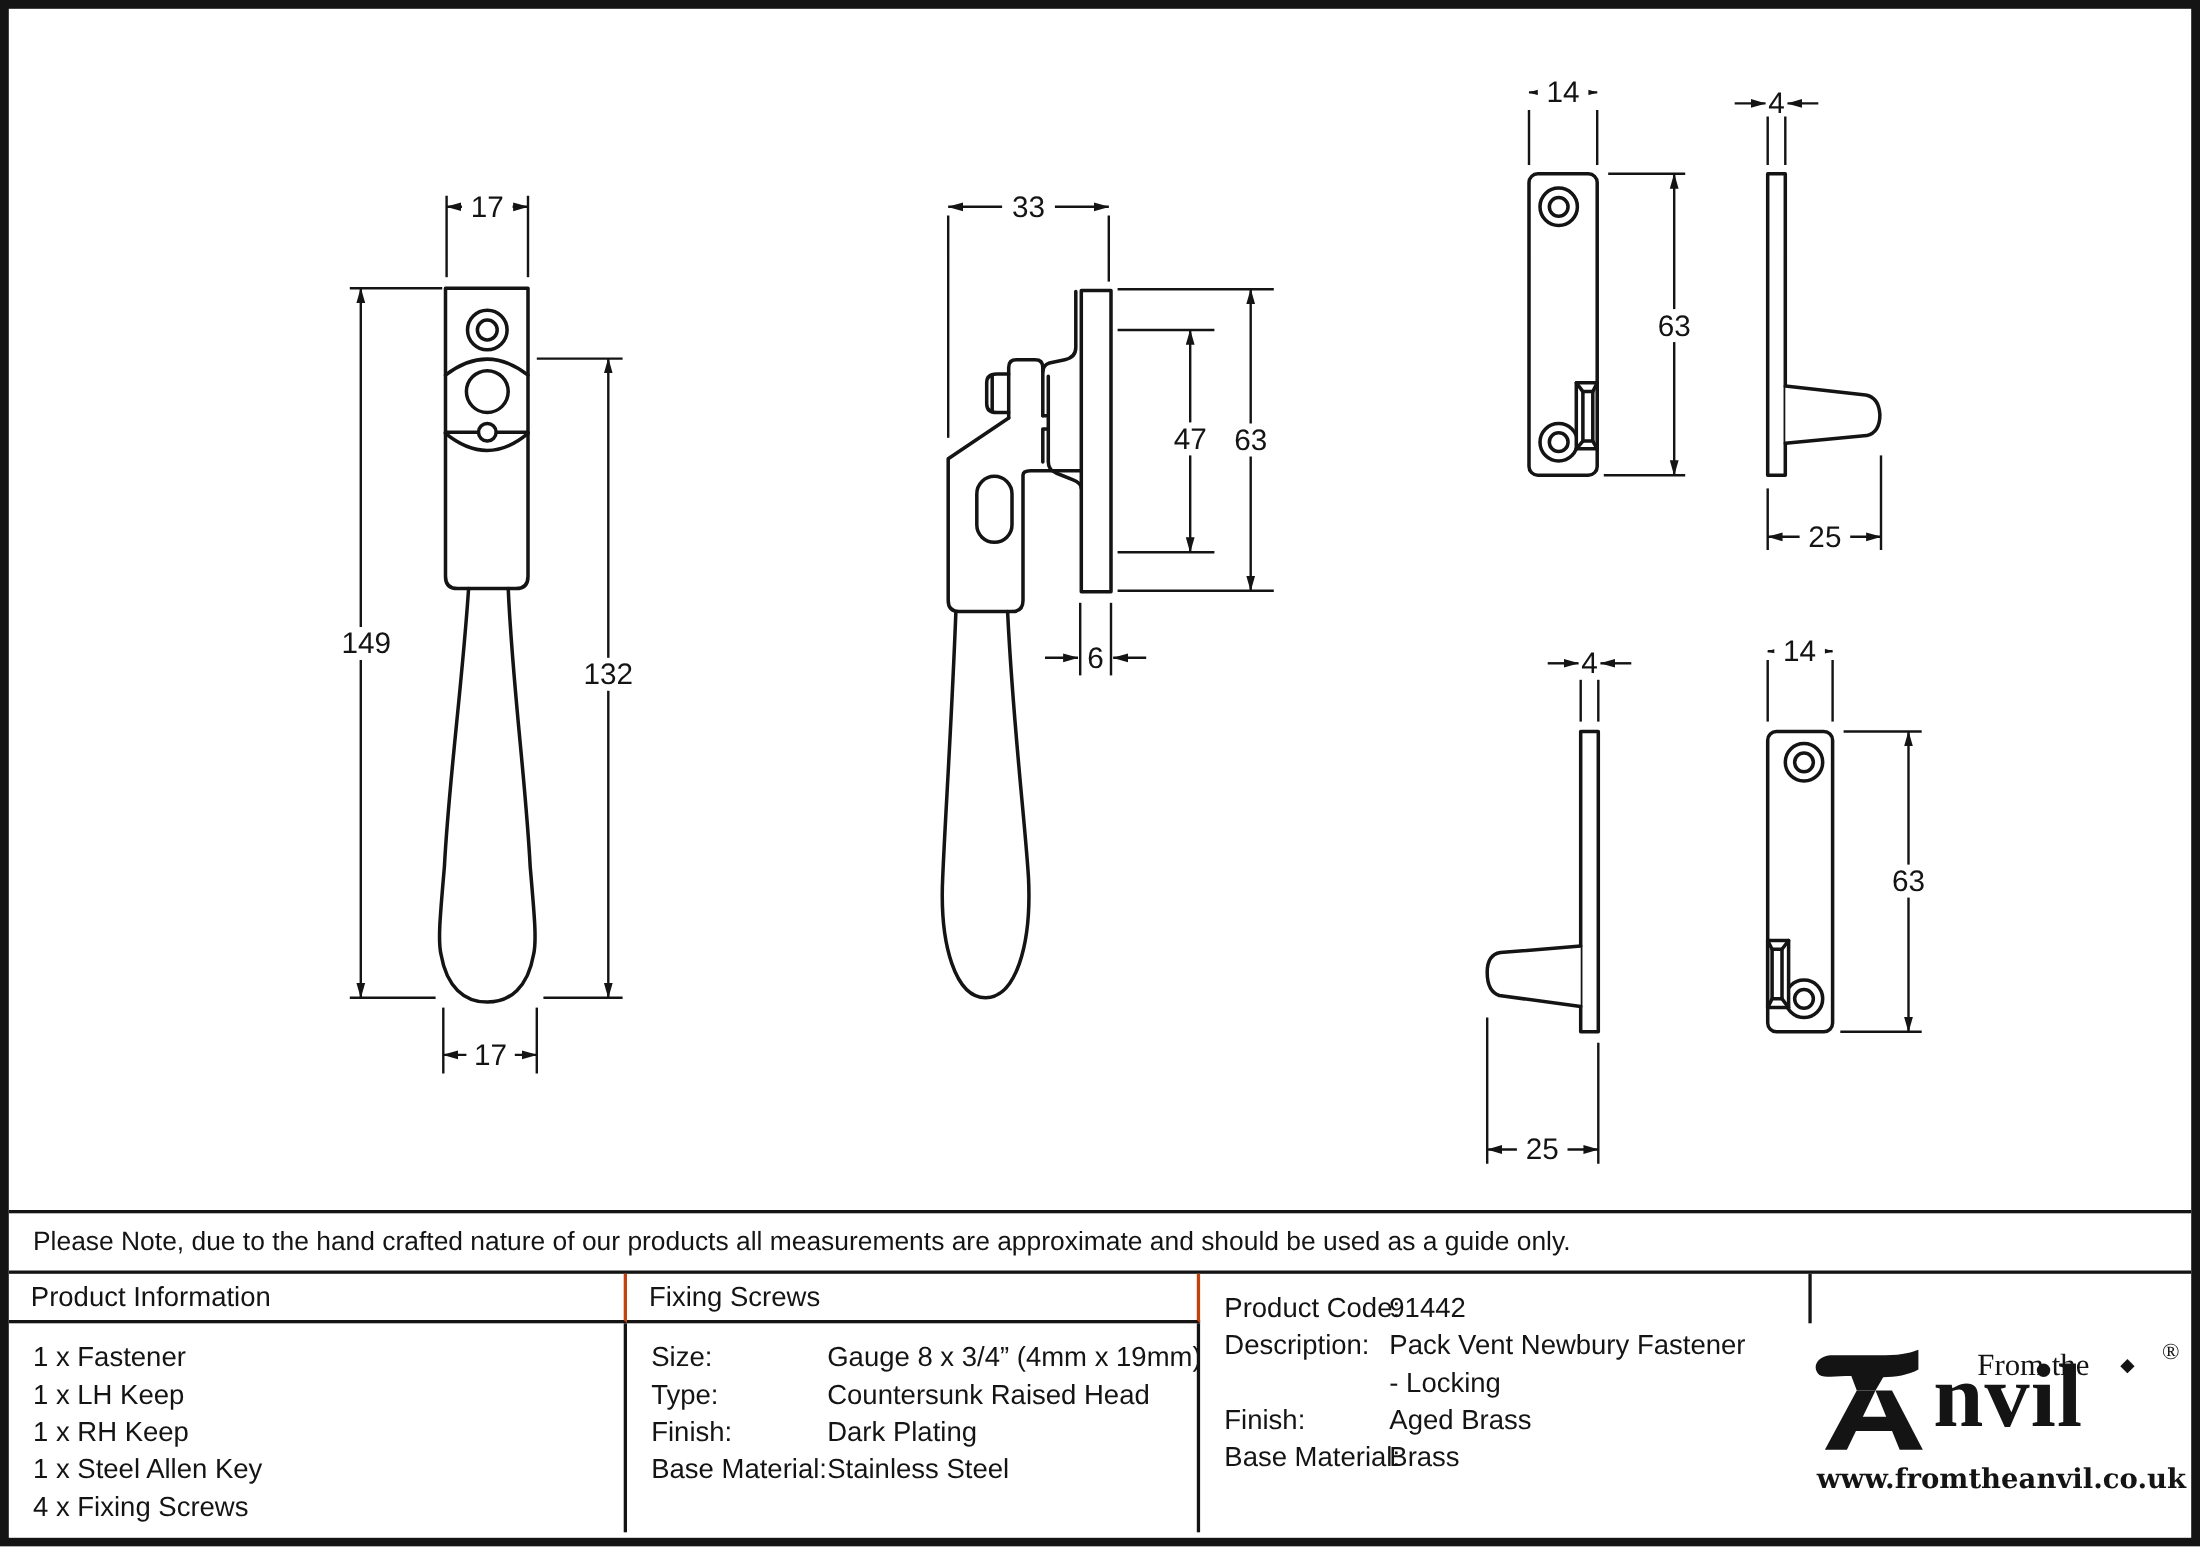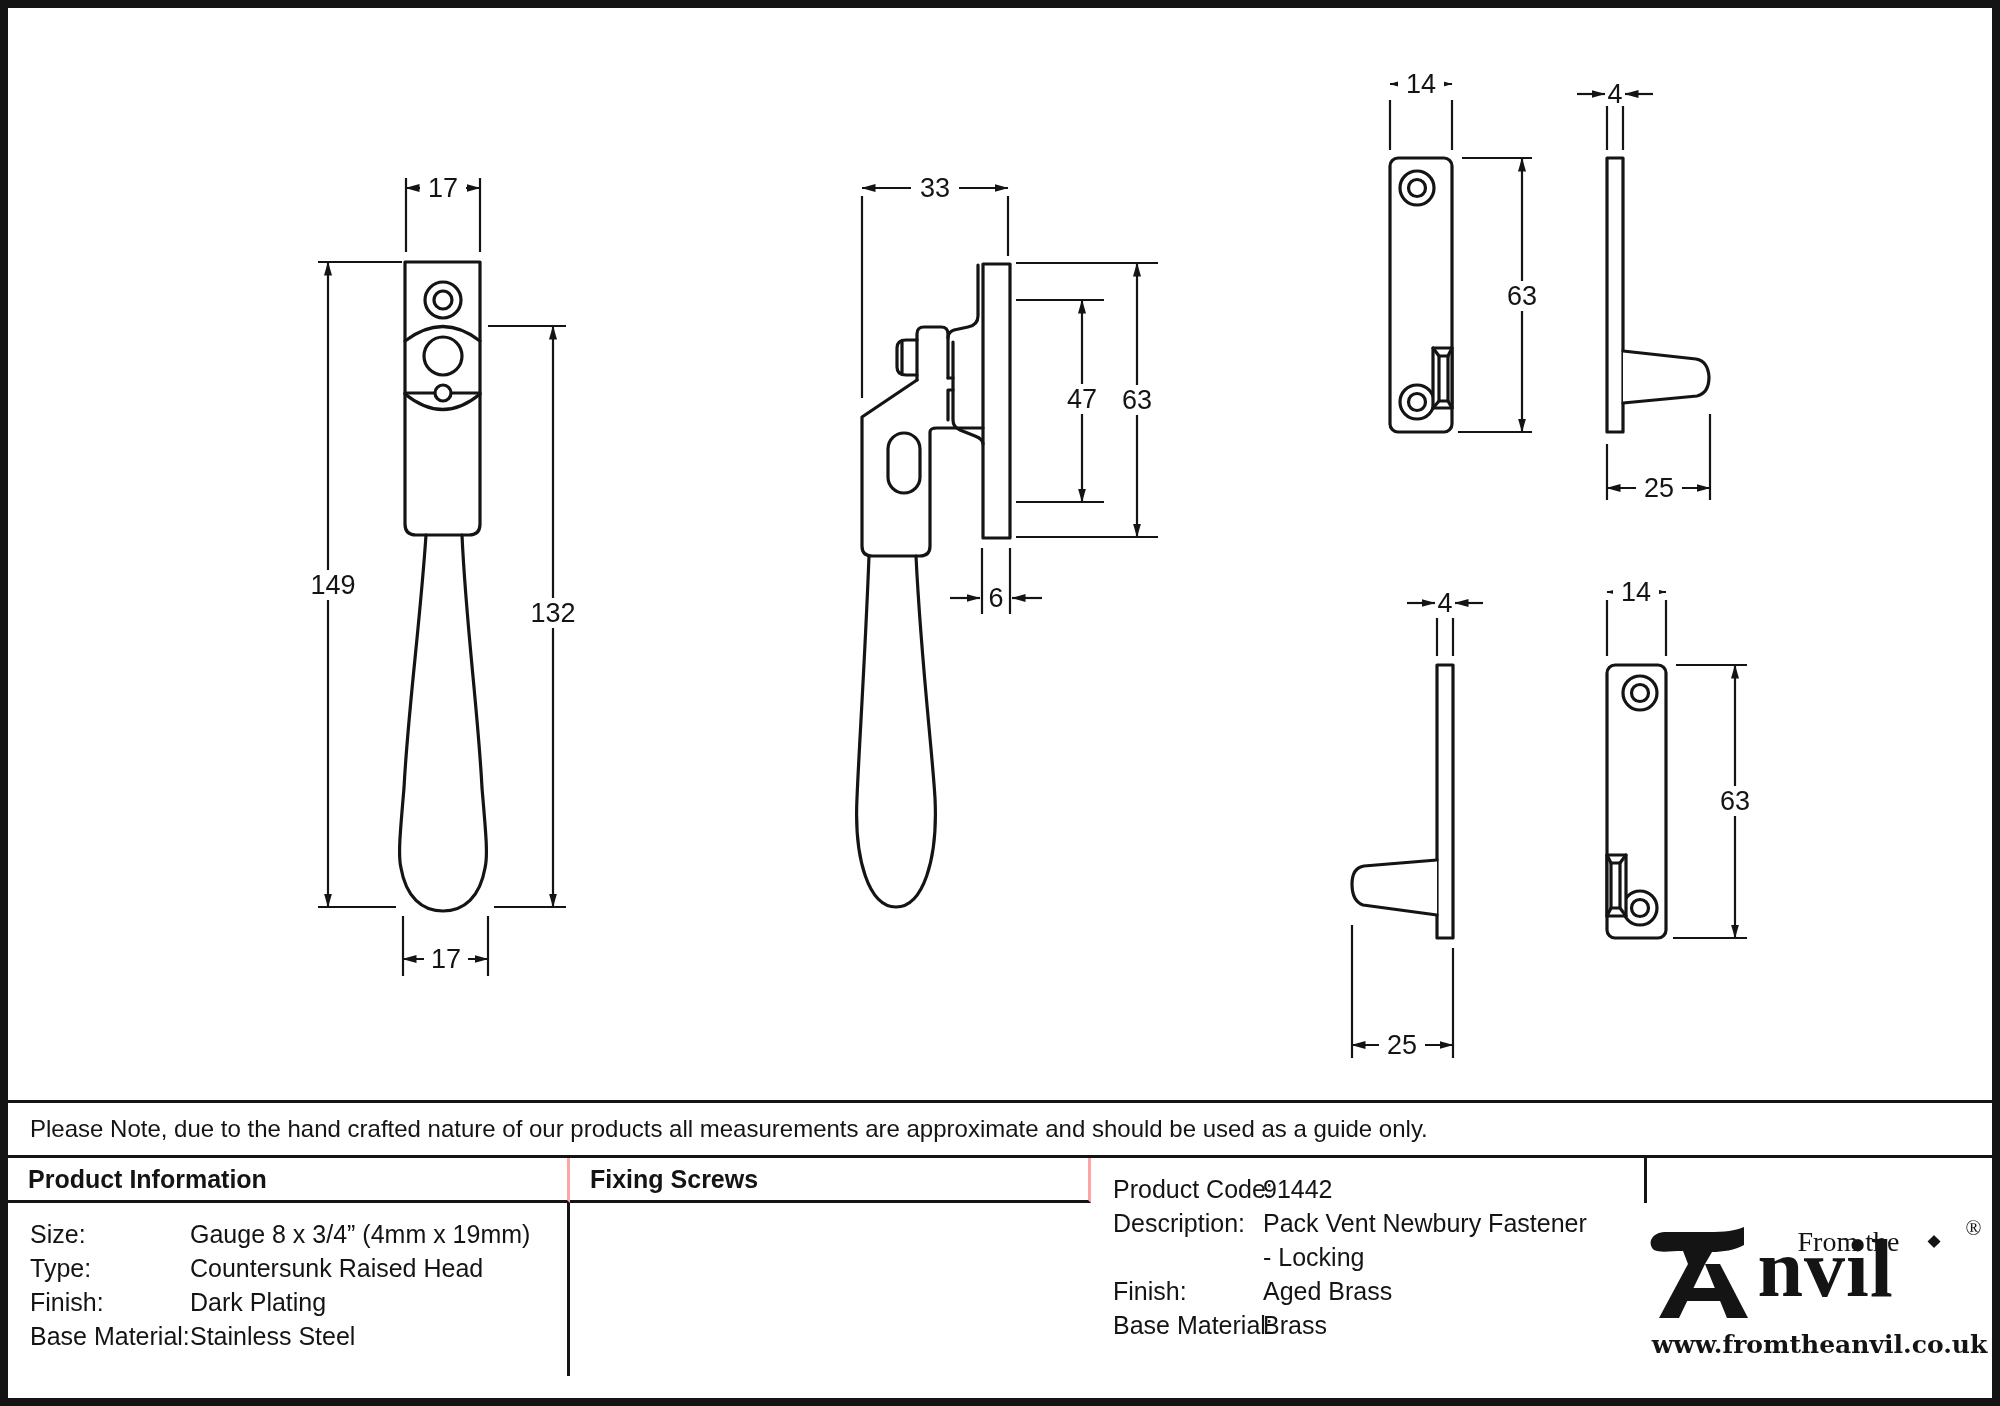--- a/index.html
+++ b/index.html
@@ -22,22 +22,22 @@
     line-height:52px;padding-left:22px;font-size:24px;box-sizing:content-box;
   }
   
   .bottom-grid{
     position:absolute;left:0;top:1150px;width:1984px;height:240px;
     display:grid;
     grid-template-columns:562px 521px 556px auto;
     grid-template-rows:45px auto;
   }
   .cell{box-sizing:border-box;}
-  .hdr{border-right:3px solid #fca5a5;border-bottom:3px solid #141414;
-       font-size:25px;display:flex;align-items:center;padding-left:20px;font-weight:bold;}
+  .hdr{border-right:3px solid #c2410c;border-bottom:3px solid #141414;
+       font-size:25px;display:flex;align-items:center;padding-left:20px;}
   .bdy{border-right:3px solid #141414;padding:14px 0 0 22px;font-size:25px;line-height:34px;}
   .kv{display:grid;grid-template-columns:150px auto;}
   .kv.fix{grid-template-columns:160px auto;}
   .kv div{white-space:nowrap;}
   .logo-cell{grid-column:4;grid-row:1 / span 3;display:flex;align-items:center;justify-content:center;margin-top:26px;}
   .logo{position:relative;width:340px;height:162px;}
   .anvil-glyph{position:absolute;left:0;top:10px;}
   .from-the{position:absolute;left:148px;top:16px;font-family:"Liberation Serif",serif;font-size:28px;}
   .diamond{position:absolute;left:278px;top:20px;font-size:17px;}
   .nvil{position:absolute;left:108px;top:18px;font-family:"Liberation Serif",serif;
@@ -246,20 +246,27 @@
         <div>Pack Vent Newbury Fastener</div>
         <div></div>
         <div>- Locking</div>
         <div>Finish:</div>
         <div>Aged Brass</div>
         <div>Base Material:</div>
         <div>Brass</div>
       </div>
     </div>
 
+    <div class="cell bdy">
+      <div>1 x Fastener</div>
+      <div>1 x LH Keep</div>
+      <div>1 x RH Keep</div>
+      <div>1 x Steel Allen Key</div>
+      <div>4 x Fixing Screws</div>
+    </div>
 
     <div class="cell bdy">
       <div class="kv fix">
         <div>Size:</div>
         <div>Gauge 8 x 3/4” (4mm x 19mm)</div>
         <div>Type:</div>
         <div>Countersunk Raised Head</div>
         <div>Finish:</div>
         <div>Dark Plating</div>
         <div>Base Material:</div>

